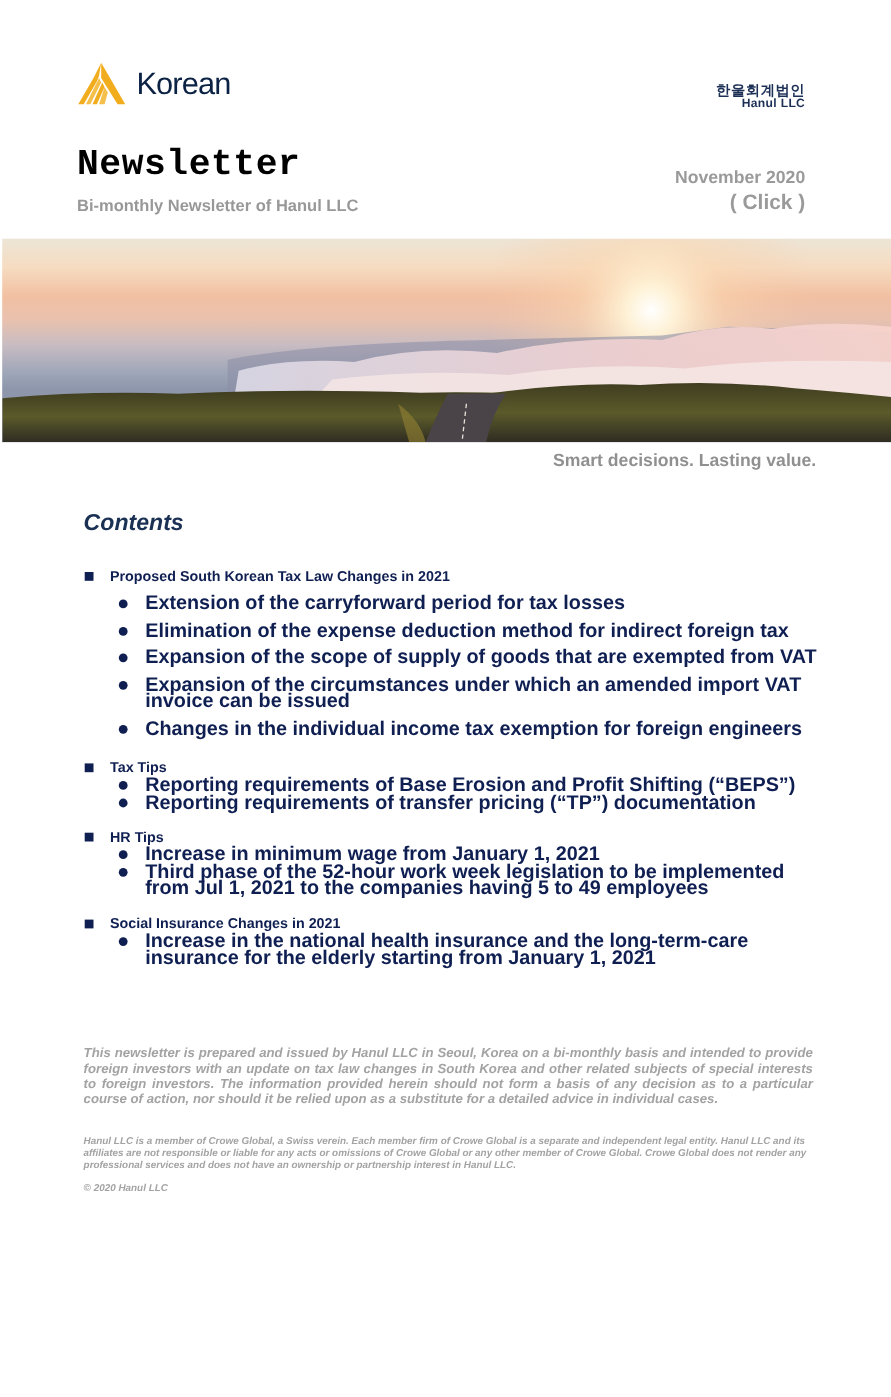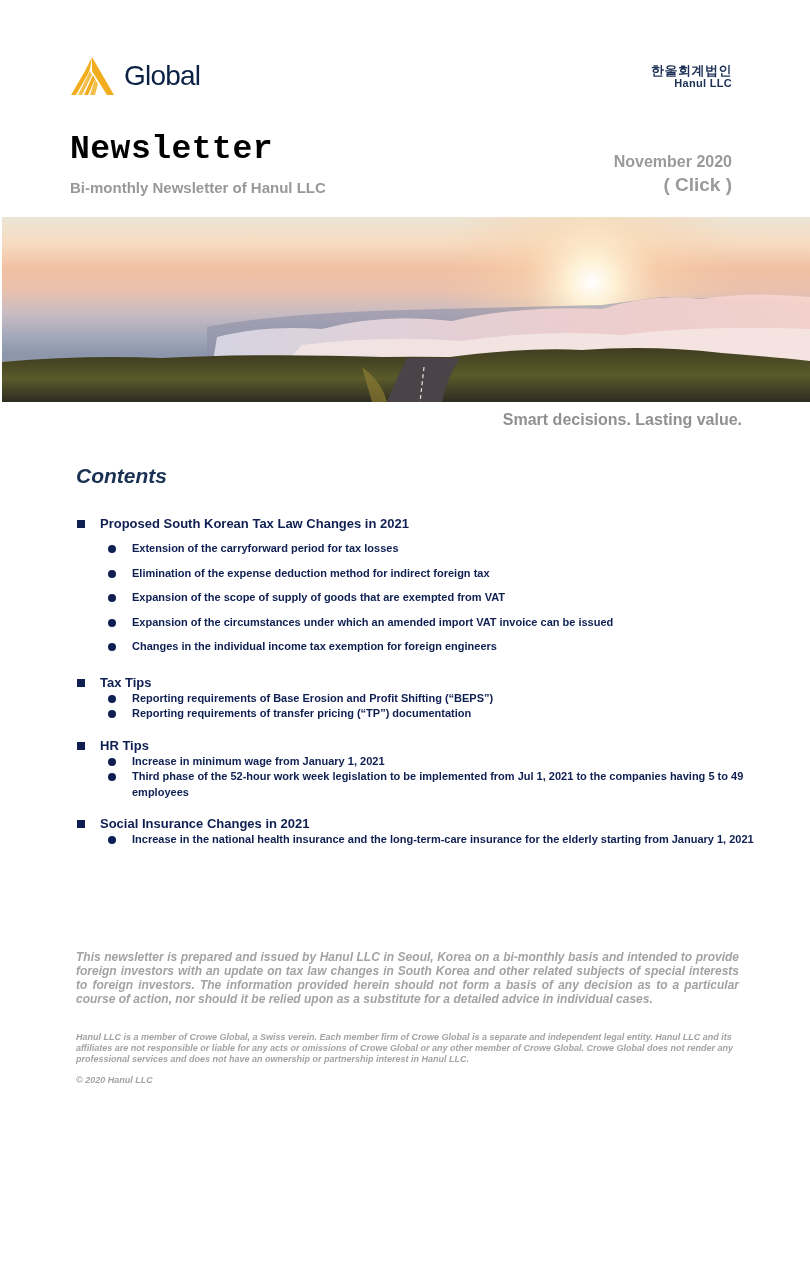--- a/index.html
+++ b/index.html
@@ -3,21 +3,21 @@
   <meta charset="utf-8">
   <style>
     * { margin: 0; padding: 0; box-sizing: border-box; }
     html, body { width: 810px; height: 1270px; background: #ffffff; overflow: hidden; }
     body { position: relative; font-family: "Liberation Sans", sans-serif; }
 
     .logo { position: absolute; left: 70px; top: 56px; width: 150px; height: 40px; display: flex; align-items: center; }
     .logo svg { width: 44px; height: 38px; }
     .logo-word { font-family: "Liberation Sans", sans-serif; font-size: 28px; color: #0b2244; margin-left: 10px; letter-spacing: -0.8px; line-height: 1; }
 
-    .hanul-brand { position: absolute; right: 78px; top: 64px; text-align: right; color: #1c2f55; }
+    .hanul-brand { position: absolute; right: 78px; top: 75px; text-align: right; color: #1c2f55; }
     .hanul-ko { font-size: 13px; font-weight: bold; line-height: 13px; letter-spacing: 0.5px; }
     .hanul-en { font-size: 11px; font-weight: bold; line-height: 12px; letter-spacing: 0.3px; }
 
     .nl-title { position: absolute; left: 70px; top: 130px; font-family: Liberation Mono, monospace; font-weight: bold; font-size: 33px; color: #000; letter-spacing: 0.5px; line-height: 40px; }
     .nl-sub { position: absolute; left: 70px; top: 179px; font-size: 15px; font-weight: bold; color: #989898; }
 
     .issue { position: absolute; right: 78px; top: 143px; text-align: right; color: #9a9a9a; font-weight: bold; margin-top: 10px; }
     .issue-date { font-size: 16px; line-height: 18px; }
     .issue-click { font-size: 19px; line-height: 28px; display: inline-block; cursor: pointer; }
 
@@ -26,21 +26,21 @@
     .hero svg { position: absolute; left: 0; top: 0; width: 808px; height: 185px; }
 
     .tagline { position: absolute; right: 68px; top: 411px; font-size: 16px; font-weight: bold; color: #909090; }
 
     .contents-title { position: absolute; left: 76px; top: 464px; font-size: 21px; font-weight: bold; font-style: italic; color: #1a3154; }
 
     .toc { position: absolute; left: 76px; top: 516px; width: 680px; color: #0f1f52; font-weight: bold; }
     .sec { position: relative; padding-left: 24px; }
     .sec-head { font-size: 13px; line-height: 16px; }
     .sec-head::before { content: ""; position: absolute; left: 1px; top: 4px; width: 8px; height: 8px; background: #0f1f52; }
-    .item { position: relative; padding-left: 32px; font-size: 11px; line-height: 15.5px; }
+    .item { position: relative; padding-left: 32px; font-size: 18px; line-height: 15.5px; }
     .item::before { content: ""; position: absolute; left: 8px; top: 4px; width: 8px; height: 8px; border-radius: 50%; background: #0f1f52; }
 
     .sec-1 .item { margin-top: 9px; }
     .sec-1 .item:first-of-type { margin-top: 6px; }
     .sec-2 { margin-top: 20px; }
     .sec-3 { margin-top: 16px; }
     .sec-4 { margin-top: 16px; }
 
     .disclaimer { position: absolute; left: 76px; top: 950px; width: 663px; font-size: 12px; line-height: 14px; font-style: italic; font-weight: bold; color: #a3a3a3; text-align: justify; }
     .member { position: absolute; left: 76px; top: 1032px; width: 663px; font-size: 9px; line-height: 11px; font-style: italic; font-weight: bold; color: #a3a3a3; }
@@ -50,21 +50,21 @@
 <body>
 
 <div class="logo">
   <svg viewBox="0 0 44 38">
     <polygon points="22,0 44,38 37,38 22,14" fill="#f2ad1e"></polygon>
     <polygon points="22,0 15,14 1,38 6,38 18,17 20,12" fill="#f2ad1e"></polygon>
     <polygon points="20,14 8,38 12,38 22,18" fill="#f4bf4a"></polygon>
     <polygon points="23,18 14,38 18,38 25,22" fill="#f2ad1e"></polygon>
     <polygon points="25,22 20,38 25,38 28,27" fill="#f4bf4a"></polygon>
   </svg>
-  <span class="logo-word">Global</span>
+  <span class="logo-word">Korean</span>
 </div>
 
 <div class="hanul-brand">
   <div class="hanul-ko">한울회계법인</div>
   <div class="hanul-en">Hanul LLC</div>
 </div>
 
 <h1 class="nl-title">Newsletter</h1>
 <div class="nl-sub">Bi-monthly Newsletter of Hanul LLC</div>
 

